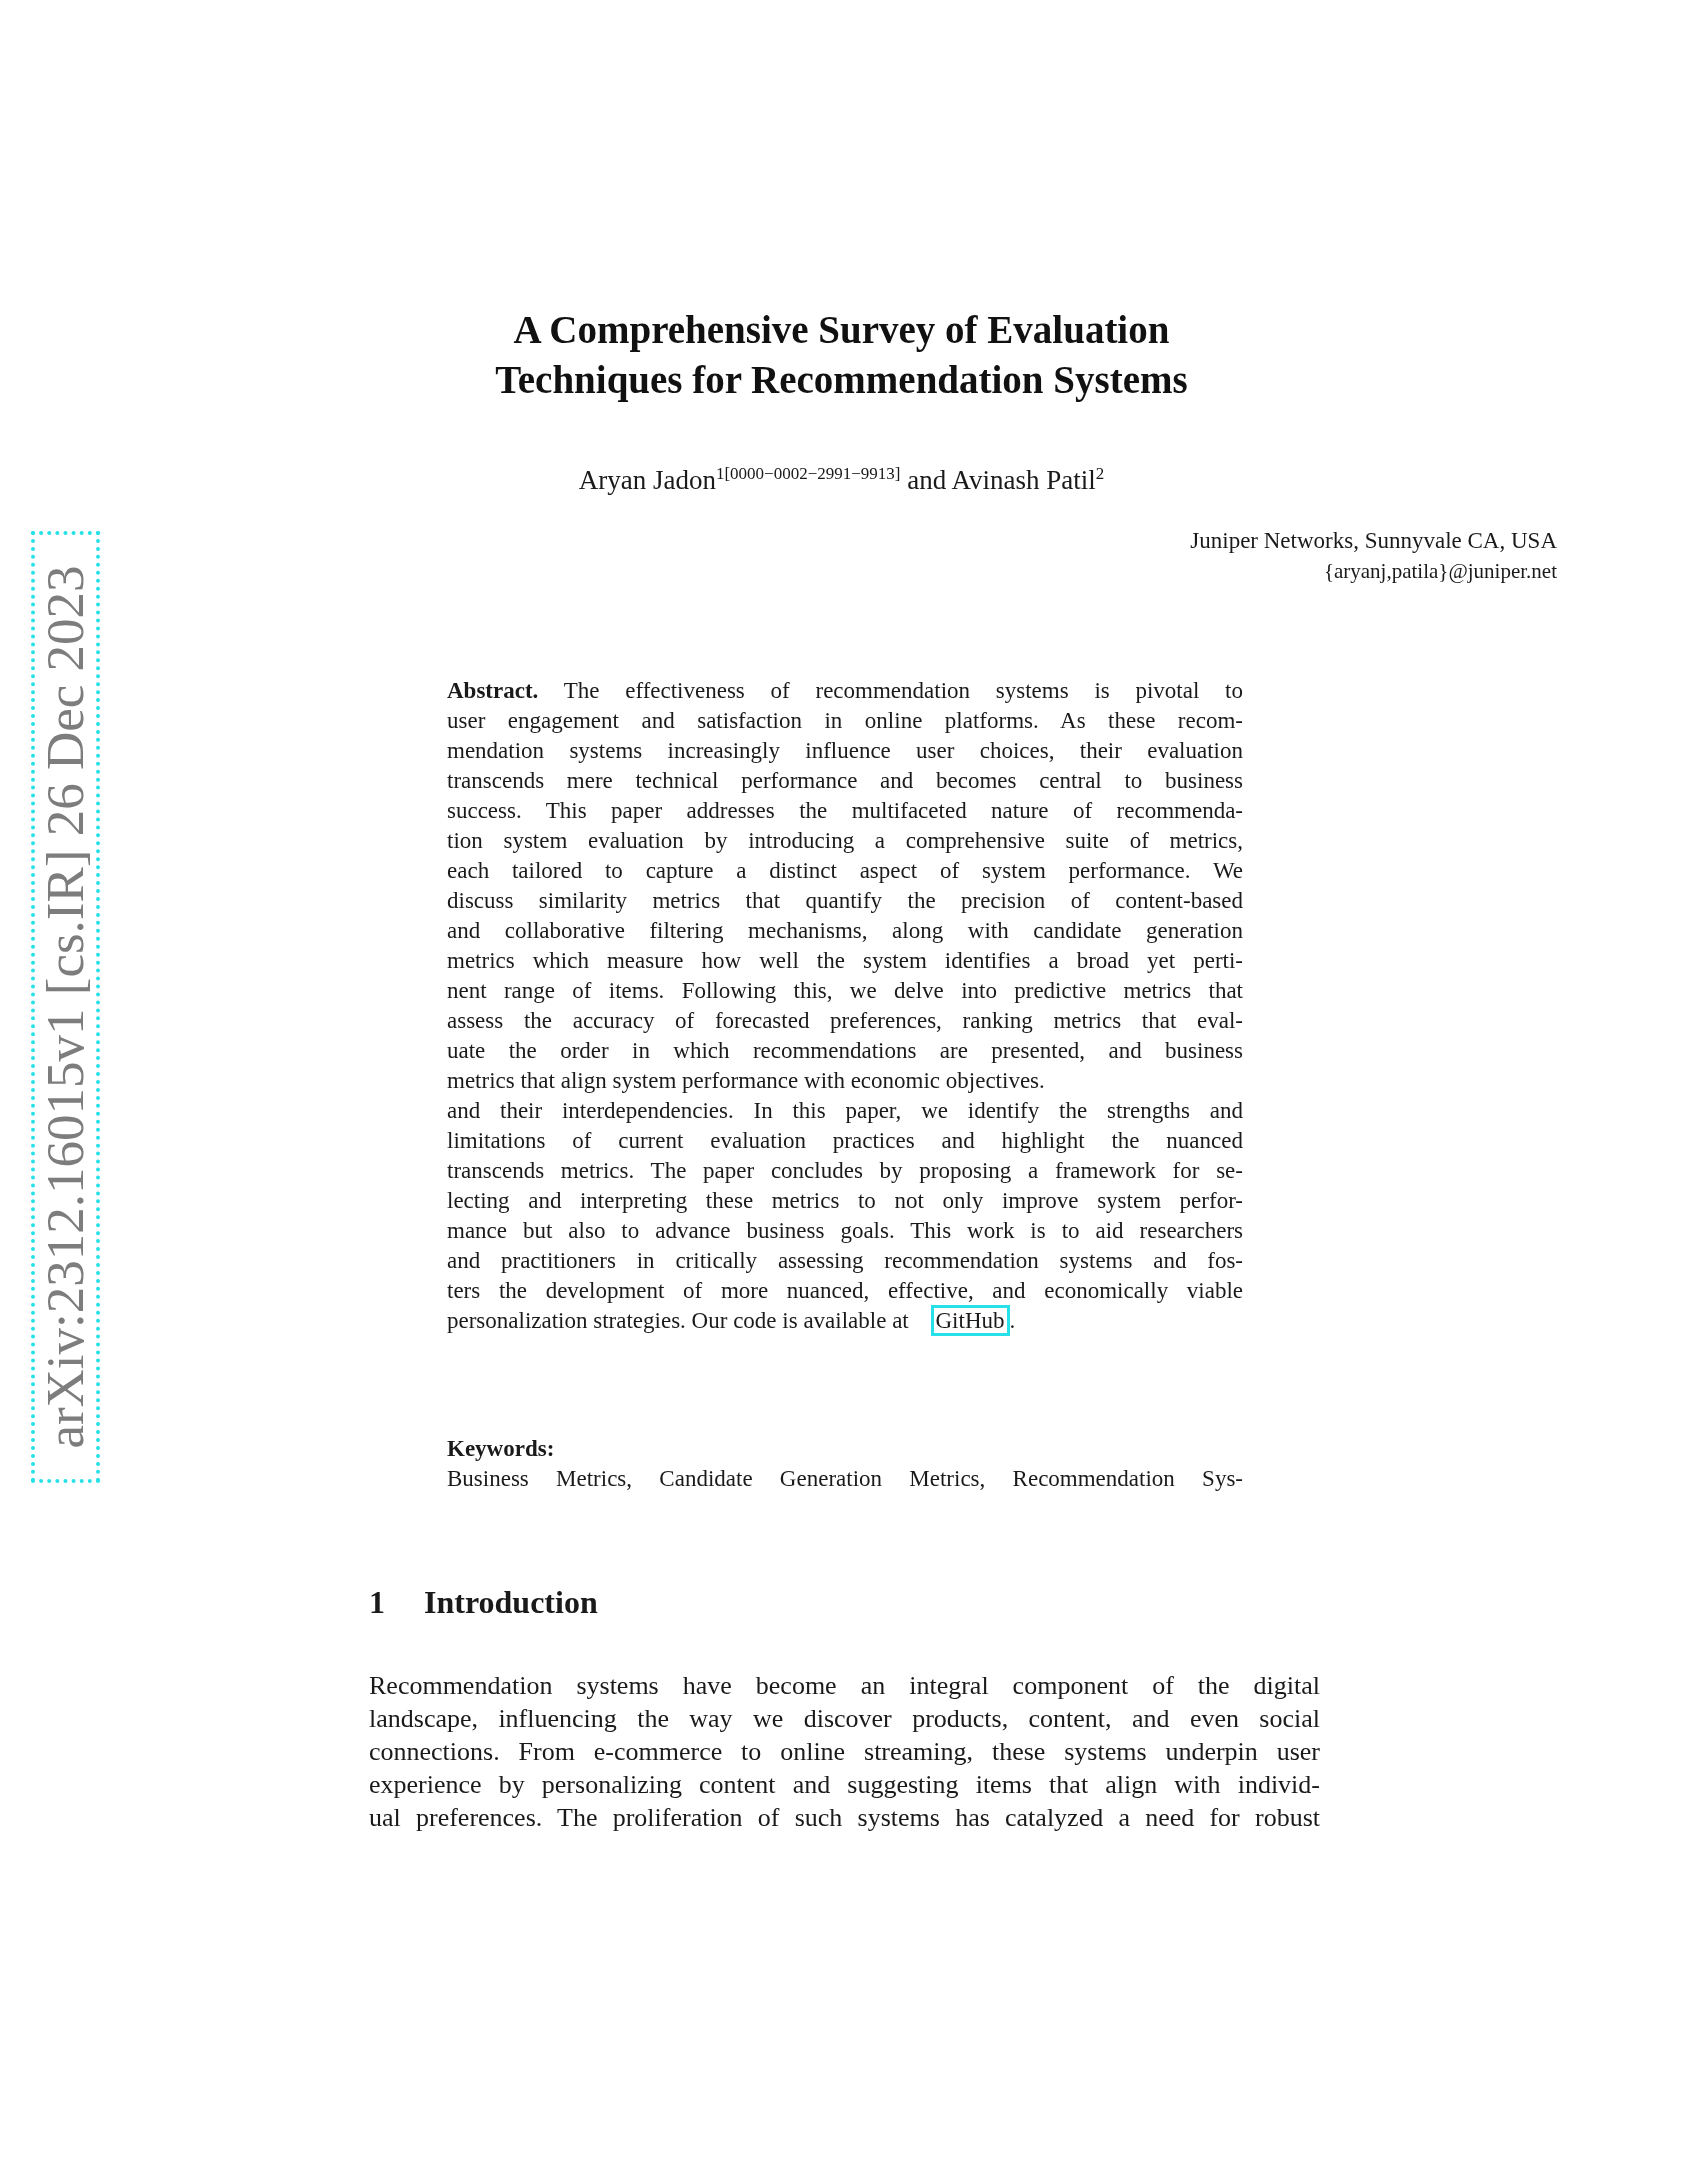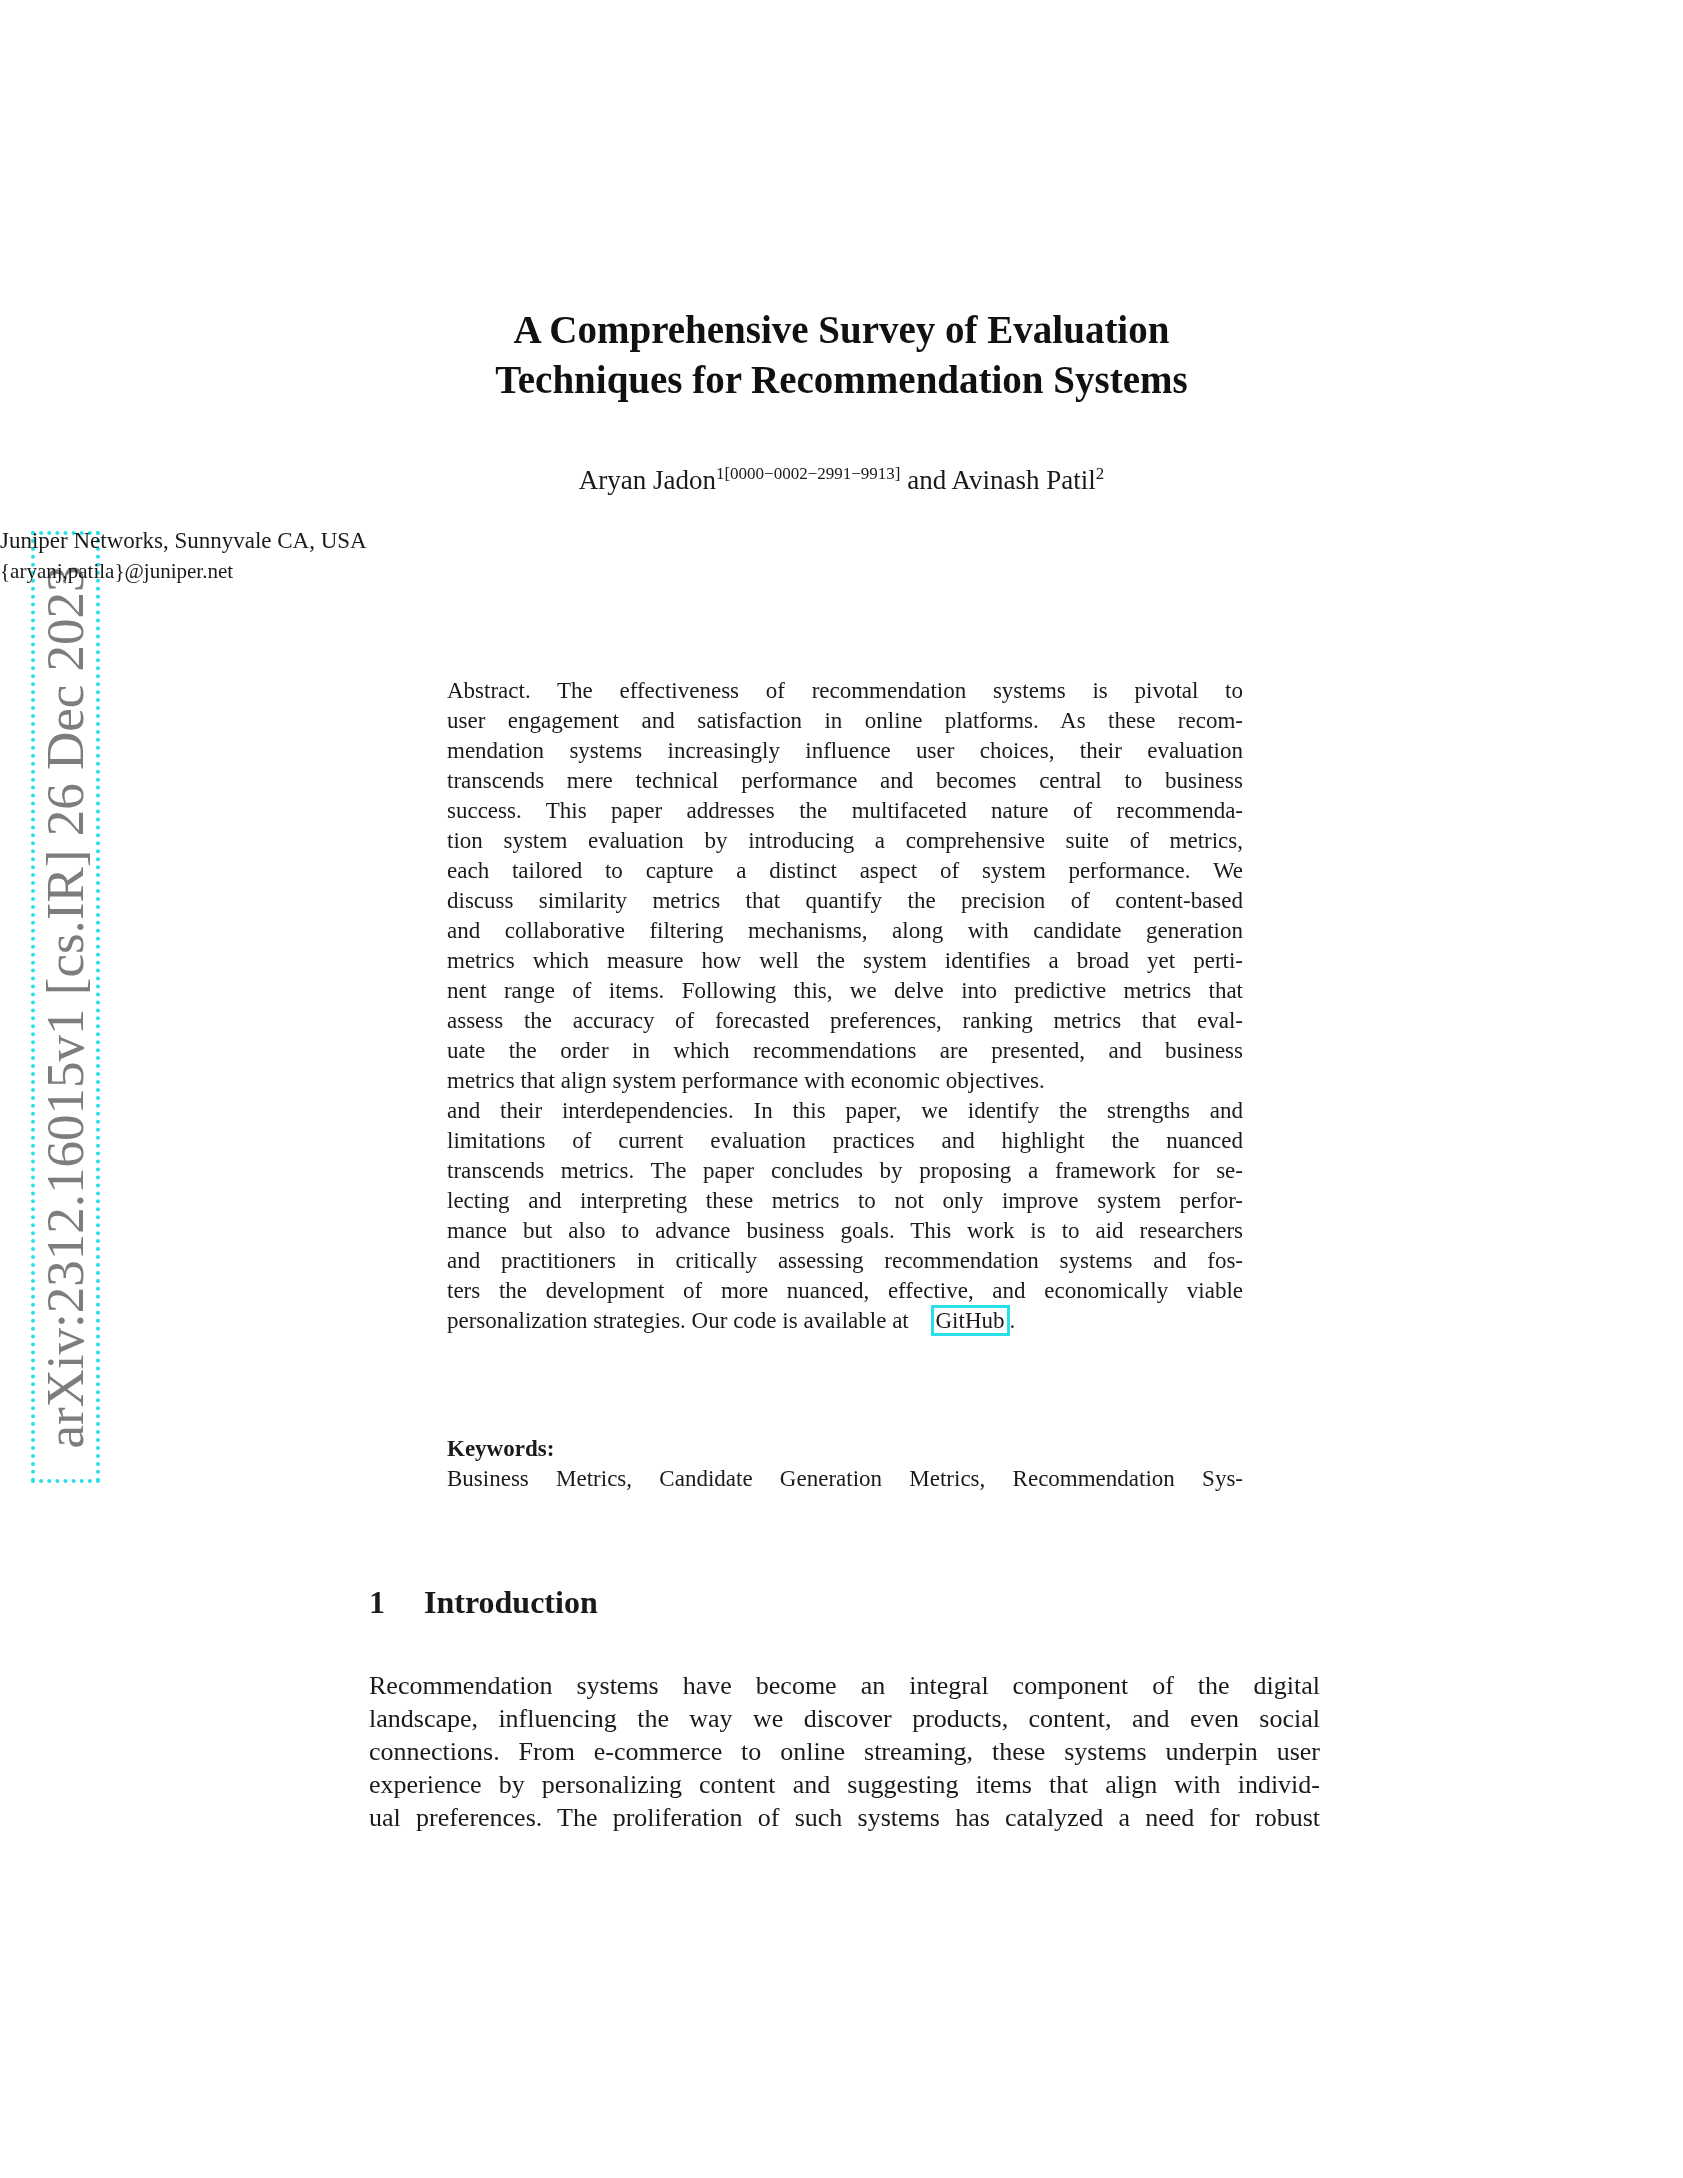--- a/index.html
+++ b/index.html
@@ -46,41 +46,41 @@
     position: absolute;
     left: 0; width: 1683px; top: 463px;
     text-align: center;
     font-size: 27px;
     line-height: 34px;
   }
   .authors sup { font-size: 17px; vertical-align: 10px; line-height: 0; }
   .affil {
     position: absolute;
     left: 0; width: 1557px; top: 525px;
-    text-align: left;
+    text-align: right;
     font-size: 23px;
     line-height: 31px;
   }
   .email {
     font-family: Liberation Serif, serif;
     font-size: 21px;
   }
 
   
   .abstract {
     position: absolute;
     left: 447px; width: 796px; top: 676px;
     font-size: 23px;
     line-height: 30px;
     text-align: justify;
     text-align-last: justify;
   }
   .abstract .line { display: block; text-align: justify; text-align-last: justify; white-space: nowrap; height: 30px; }
   .abstract .line.last { text-align-last: left; }
-  .abstract b { font-weight: normal; }
+  .abstract b { font-weight: bold; }
   .gh-link {
     border: 3px solid #27e0e8;
     padding: 0 2px;
     margin-left: 16px;
     color: #1a1a1a;
     text-decoration: none;
   }
 
   .keywords {
     position: absolute;

